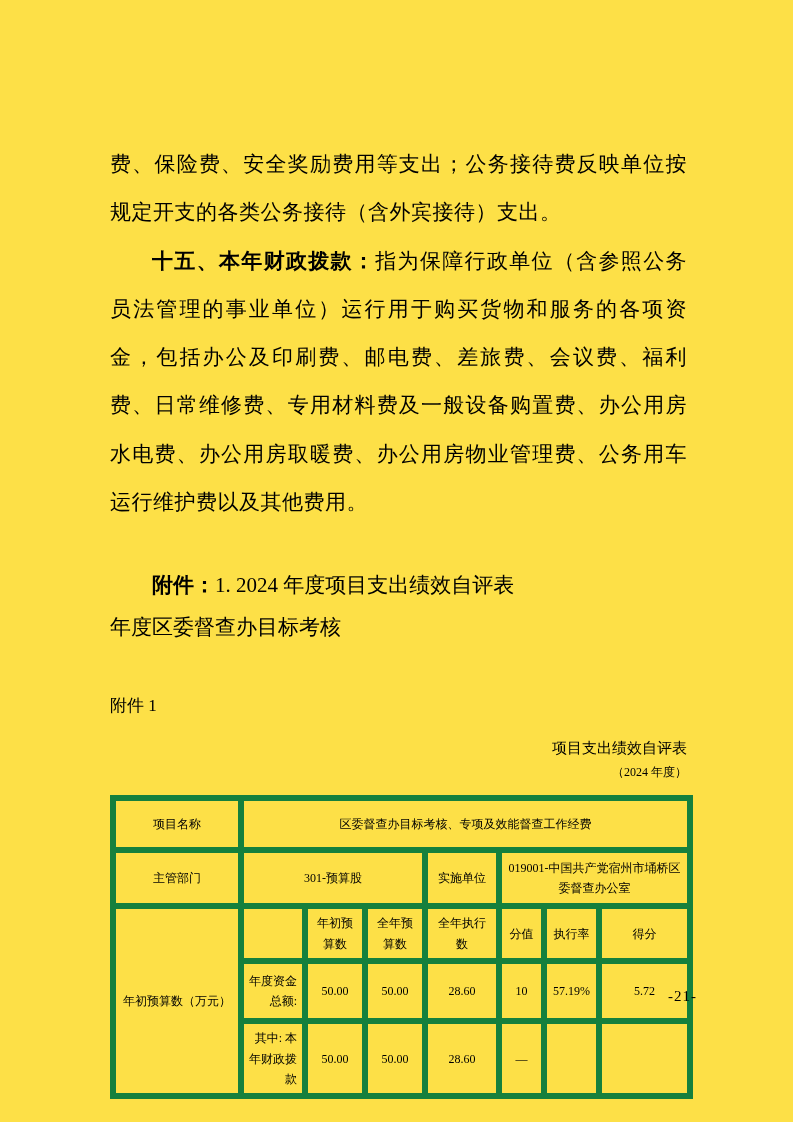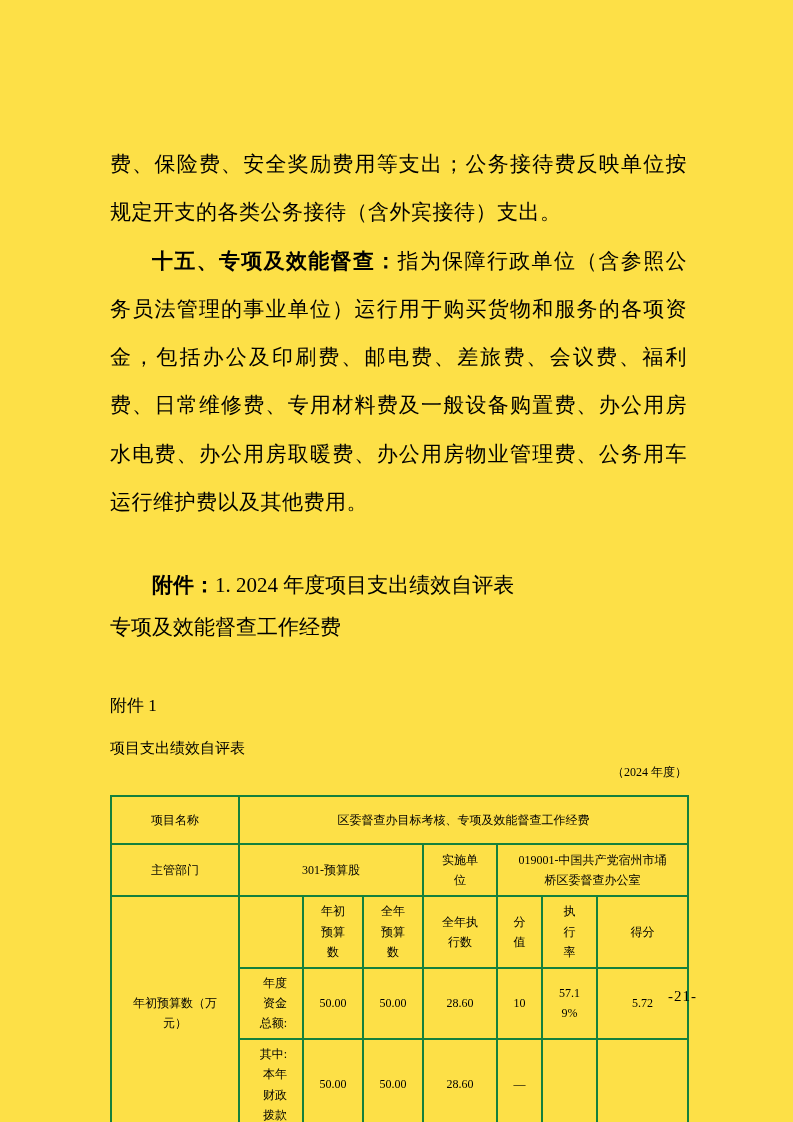--- a/index.html
+++ b/index.html
@@ -38,40 +38,40 @@
   .attach-line1 { padding-left: 2em; }
   .attach-line2 { padding-left: 5em; }
   .attach-line3 { padding-left: 0; }
   .attach-label { font-weight: 700; }
   .annex-label {
     margin-top: 46px;
     font-size: 17px;
   }
   .table-title {
     margin-top: 22px;
-    text-align: left;
+    text-align: right;
     font-size: 15px;
   }
   .table-subtitle {
     margin-top: 6px;
     text-align: right;
     font-size: 12px;
   }
   table.perf {
     margin-top: 14px;
     border-collapse: collapse;
     width: 577px;
     table-layout: fixed;
     font-size: 12px;
   }
   table.perf td {
-    border: 2px solid #15803d;
+    border: 6px solid #15803d;
     text-align: center;
     vertical-align: middle;
-    padding: 4px 15px;
+    padding: 4px 5px;
     line-height: 1.7;
     word-break: break-all;
   }
   table.perf td.left {
     text-align: right;
   }
   tr.r1 td { height: 38px; }
   tr.r2 td { height: 42px; }
   tr.rh td { height: 34px; }
   tr.rd1 td { height: 46px; }
@@ -87,29 +87,29 @@
 </head>
 <body>
 
 <div class="page">
 
   <div class="body-text">
     <p class="para">
       <span>费、保险费、安全奖励费用等支出；公务接待费反映单位按规定开支的各类公务接待（含外宾接待）支出。</span>
     </p>
     <p class="para para-indent">
-      <span class="lead-bold">十五、专项及效能督查：</span><span>指为保障行政单位（含参照公务员法管理的事业单位）运行用于购买货物和服务的各项资金，包括办公及印刷费、邮电费、差旅费、会议费、福利费、日常维修费、专用材料费及一般设备购置费、办公用房水电费、办公用房取暖费、办公用房物业管理费、公务用车运行维护费以及其他费用。</span>
+      <span class="lead-bold">十五、本年财政拨款：</span><span>指为保障行政单位（含参照公务员法管理的事业单位）运行用于购买货物和服务的各项资金，包括办公及印刷费、邮电费、差旅费、会议费、福利费、日常维修费、专用材料费及一般设备购置费、办公用房水电费、办公用房取暖费、办公用房物业管理费、公务用车运行维护费以及其他费用。</span>
     </p>
   </div>
 
   <div class="attach-block">
     <div class="attach-line1">
       <span class="attach-label">附件：</span><span>1. 2024 年度项目支出绩效自评表</span>
     </div>
-    <div class="attach-line3">专项及效能督查工作经费</div>
+    <div class="attach-line3">年度区委督查办目标考核</div>
   </div>
 
   <div class="annex-label">附件 1</div>
 
   <div class="table-title">项目支出绩效自评表</div>
   <div class="table-subtitle">（2024 年度）</div>
 
   <table class="perf">
     <colgroup>
       <col style="width:128px">

